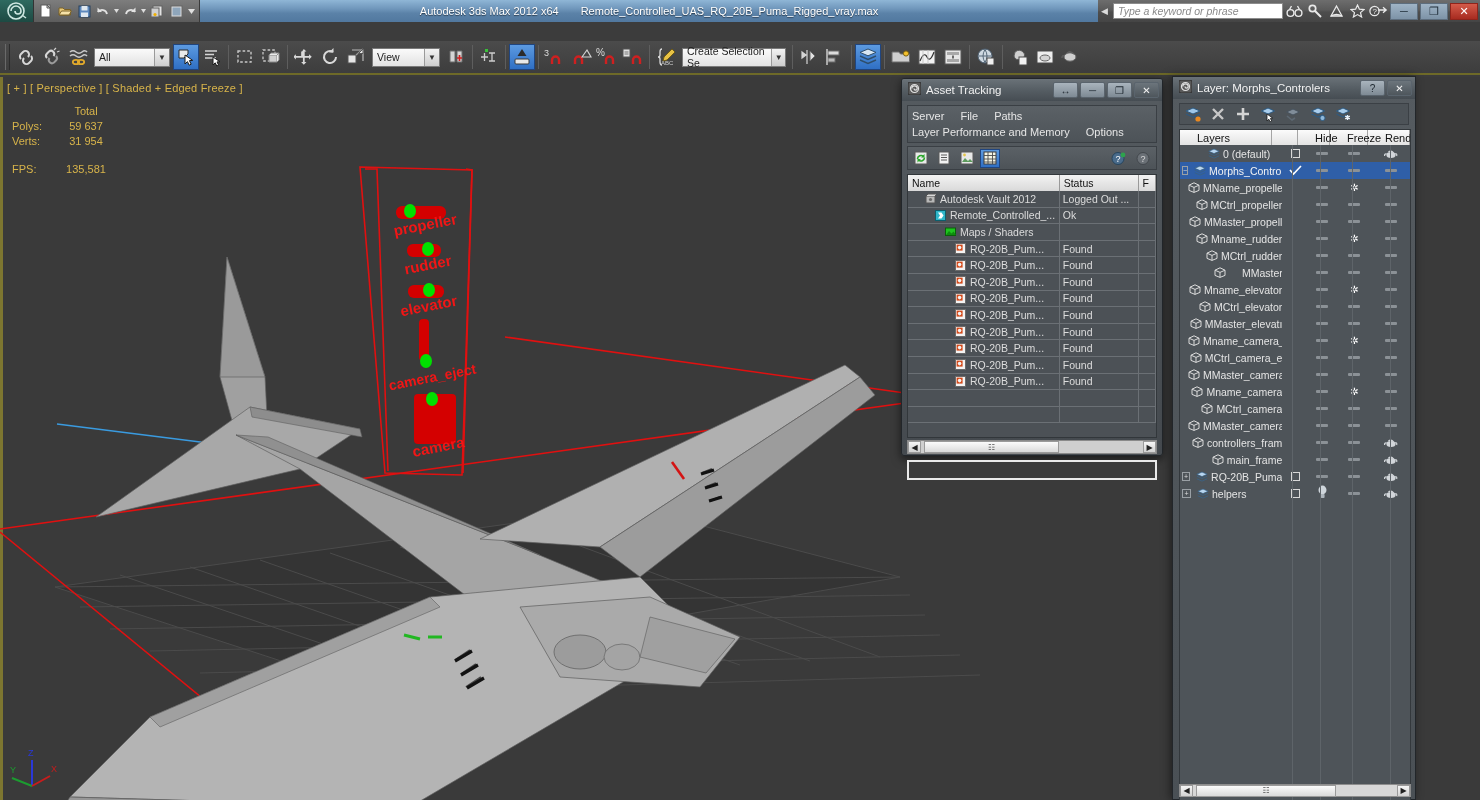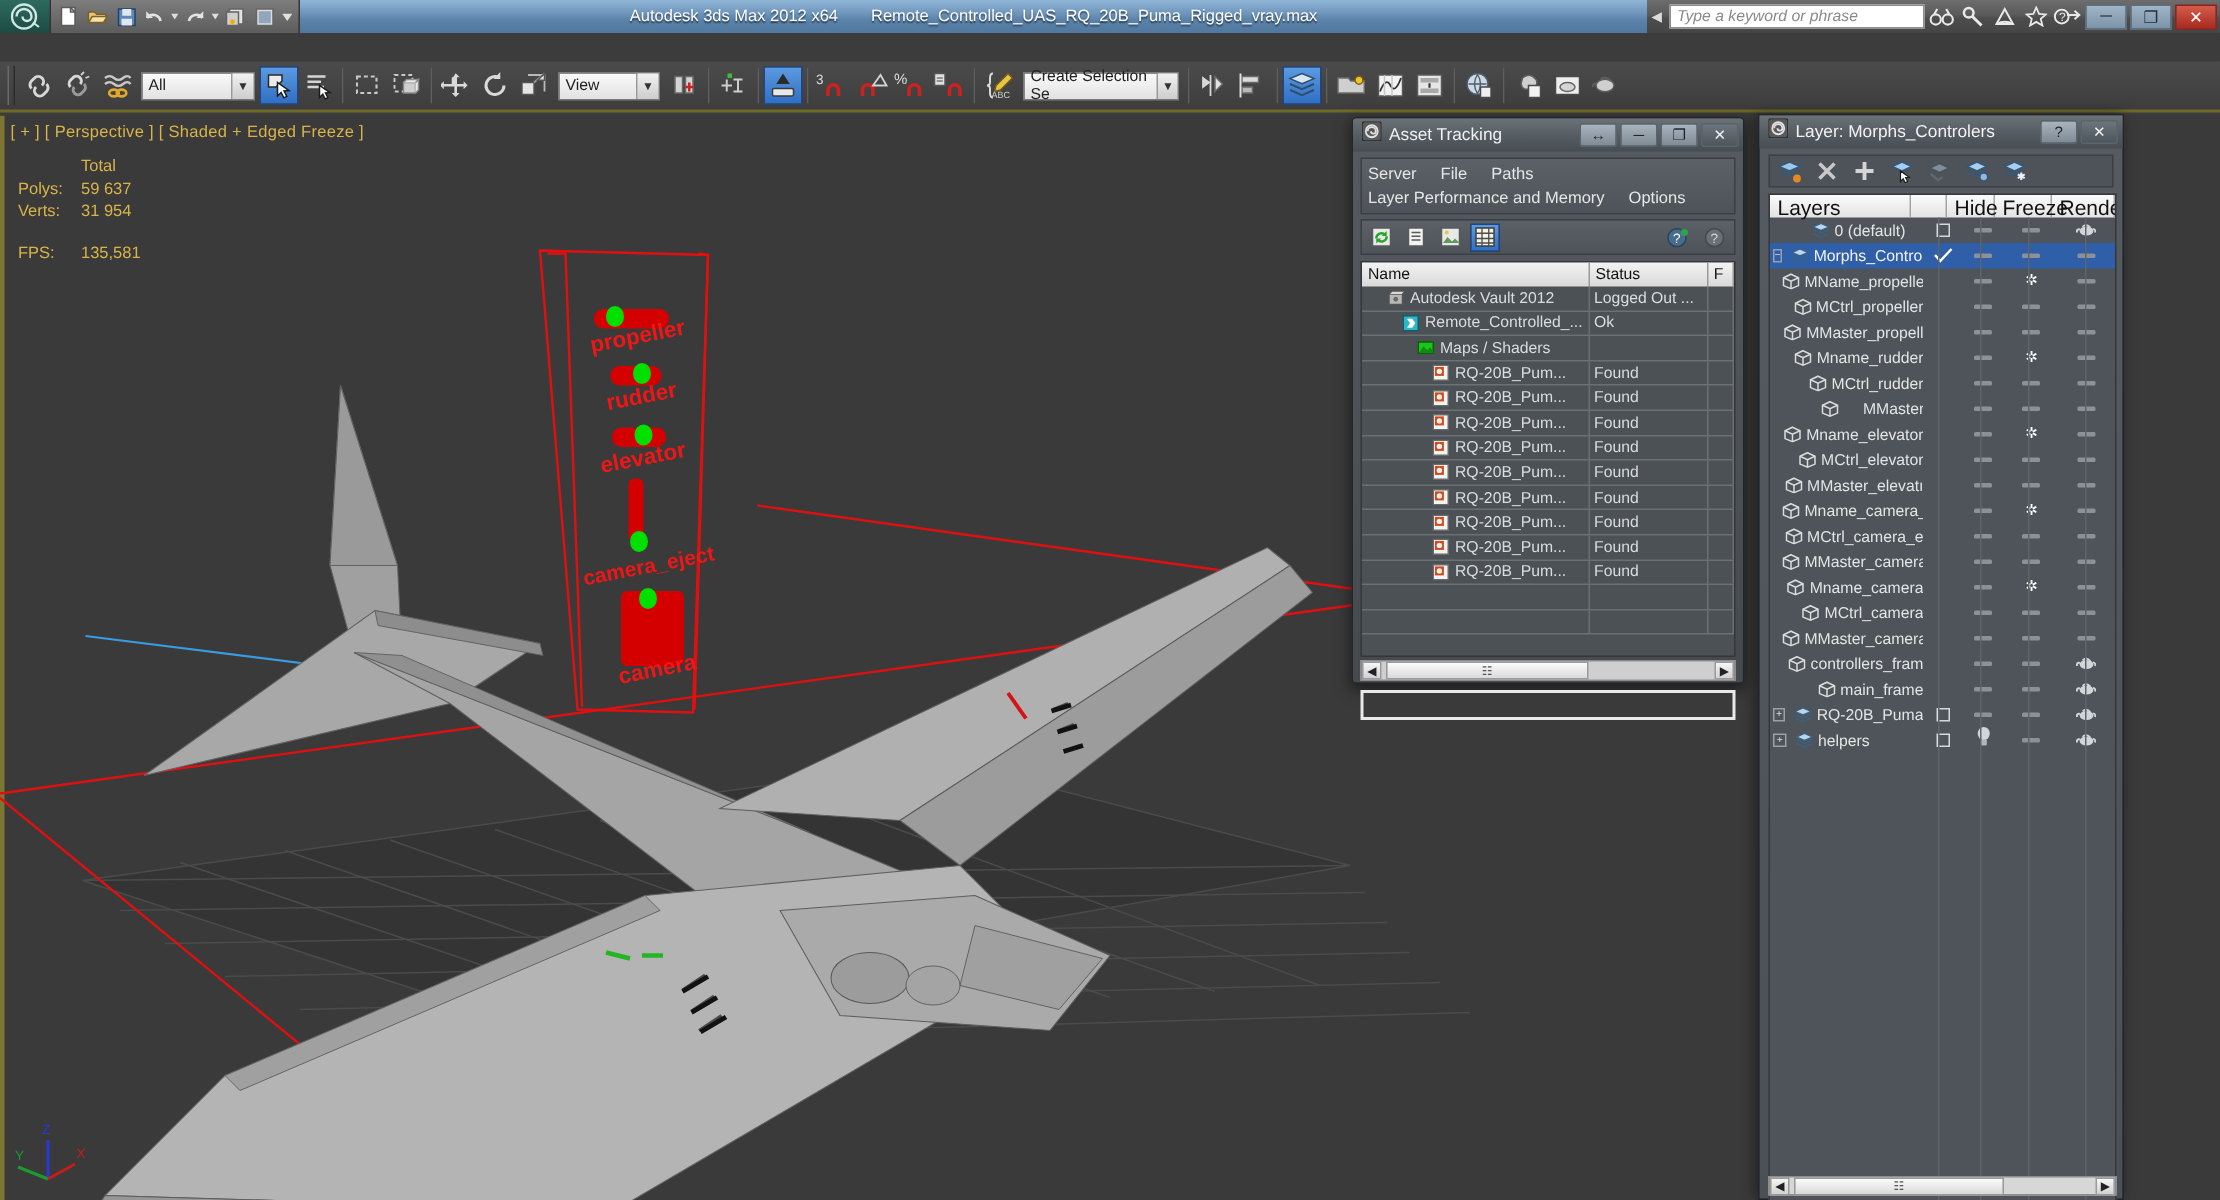--- a/index.html
+++ b/index.html
@@ -101,21 +101,21 @@
     background:#3a3a3a; overflow:hidden;
   }
   .vp-border-l { position:absolute; left:0; top:0; width:3px; height:723px; background:#7d7630; }
   .vp-label {
     position:absolute; left:7px; top:5px; color:#d8b44a; font-size:11px; letter-spacing:.2px;
   }
   .stats { position:absolute; left:12px; top:27px; color:#d8b44a; font-size:11px; line-height:15px; }
   .stats table { border-collapse:collapse; }
   .stats td { padding:0 6px 0 0; color:#d8b44a; font-size:11px; }
   .stats td.lbl { text-align:left; width:42px; }
-  .stats td.val { width:70px; }
+  .stats td.val { width:70px;text-align:center; }
 
   .axis-gizmo { position:absolute; left:10px; bottom:8px; width:60px; height:50px; }
 
   
   .dlg-asset {
     position:absolute; left:901px; top:78px; width:262px; height:378px;
     background: linear-gradient(180deg,#555b60,#454a4f);
     border:1px solid #22262a; border-radius:3px;
     box-shadow: 0 3px 10px rgba(0,0,0,.55);
   }
@@ -188,21 +188,21 @@
   .lay-tools {
     margin:4px 6px 0 6px; height:22px; display:flex; align-items:center; gap:7px;
     background:#4d5358; border:1px solid #3b4045; padding:0 4px;
   }
   .ltool { width:18px; height:18px; display:flex; align-items:center; justify-content:center; }
   .lay-grid {
     position:absolute; left:6px; top:52px; width:232px; height:716px;
     background:#4e5459; border:1px solid #33383c; overflow:hidden;
   }
   .lhead { display:flex; height:15px; background:linear-gradient(180deg,#fbfbfb,#e3e3e3); }
-  .lh { font-size:14px; color:#111; display:flex; align-items:center; border-right:1px solid #a5a5a5; padding-left:5px;}
+  .lh { font-size:11px; color:#111; display:flex; align-items:center; border-right:1px solid #a5a5a5; padding-left:17px;}
   .lrow { display:flex; height:17px; align-items:center; position:relative; }
   .lrow.sel { background:#2f5fa8; }
   .lname { display:flex; align-items:center; gap:3px; font-size:10.5px; color:#e4e4e4; white-space:nowrap; overflow:hidden; }
   .lcell { display:flex; align-items:center; justify-content:center; }
   .dash { width:12px; height:3px; background:#8b9196; border-radius:1px; }
   .chkbox { width:9px; height:9px; border:1.6px solid #d8d8d8; }
   .expander { width:9px; height:9px; border:1px solid #9aa0a5; color:#dfdfdf; font-size:7px;
               display:flex; align-items:center; justify-content:center; line-height:1; }
   .snowflake { color:#fff; font-size:10px; line-height:1; }
   .lay-bottomscroll {

